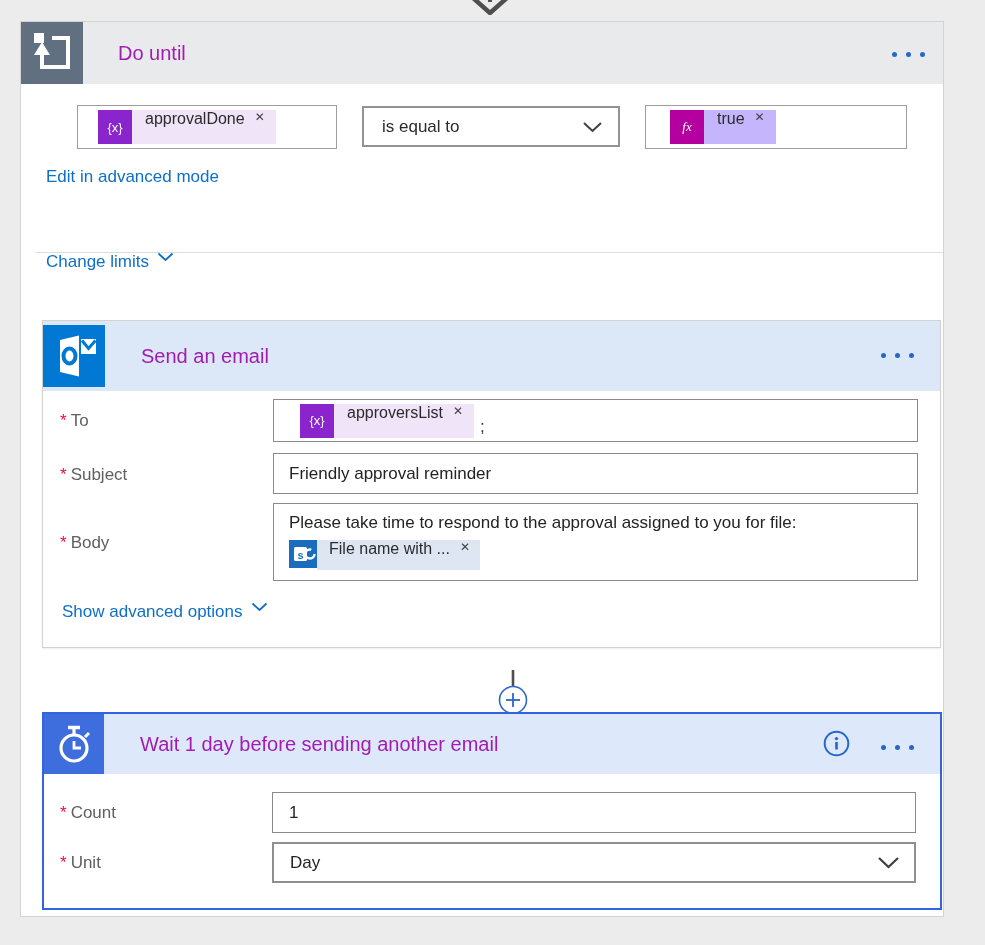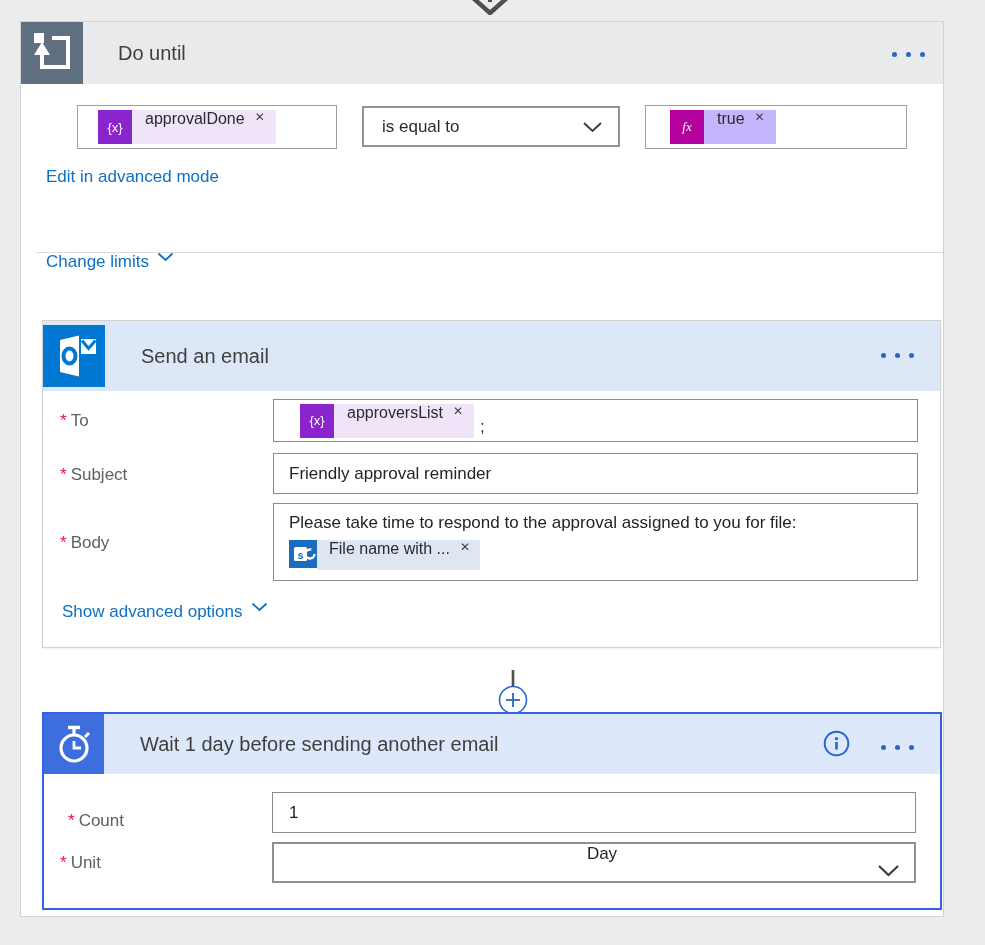--- a/index.html
+++ b/index.html
@@ -10,21 +10,21 @@
   
   .top-arrow { position:absolute; left:464px; top:-7px; }
 
   
   .scope-card { position:absolute; left:20px; top:21px; width:924px; height:896px;
                 background:#fff; border:1px solid #D3D3D3; }
   .hdr { display:flex; align-items:center; position:relative; }
   .scope-hdr { height:62px; background:#E9EAEC; }
   .scope-icon { width:62px; height:62px; background:#607081; flex:none;
                 display:flex; align-items:center; justify-content:center; }
-  .hdr-title { margin-left:35px; font-size:20px; color:#404040; }
+  .hdr-title { margin-left:35px; font-size:20px; color:#a21caf; }
   .dots { position:absolute; display:flex; gap:9px; cursor:pointer; padding:4px; }
   .dots i { width:5px; height:5px; border-radius:50%; background:#2767C8; display:block; }
 
   
   .cond-box { position:absolute; background:#fff; display:flex; align-items:center; }
   .cond-left  { left:56px;  top:83px; width:260px; height:44px; border:1px solid #9D9D9D; }
   .cond-op    { left:341px; top:84px; width:258px; height:41px; border:2px solid #939393;
                 font-size:17px; color:#2B2B2B; padding-left:18px; cursor:pointer; }
   .cond-right { left:624px; top:83px; width:262px; height:44px; border:1px solid #9D9D9D; }
 
@@ -72,25 +72,25 @@
 
   
   .connector { position:absolute; left:473px; top:648px; }
 
   
   .wait-card { position:absolute; left:21px; top:690px; width:900px; height:198px;
                background:#fff; border:2px solid #3363E0; }
   .wait-hdr { height:60px; background:#DEE8FB; }
   .wait-icon-bg { width:60px; height:60px; background:#3E6EDD; }
   .info-btn { position:absolute; right:90px; top:16px; cursor:pointer; }
-  .count-lbl { top:97px; left:16px;margin-left:8px; }
+  .count-lbl { top:89px; left:16px; }
   .unit-lbl  { top:139px; left:16px; }
   .inp-count { left:228px; top:78px;  width:644px; height:41px; line-height:39px; padding-left:16px; }
   .inp-unit  { left:228px; top:128px; width:644px; height:41px; border:2px solid #8F8F8F;
-               display:flex; align-items:center; padding-left:16px; cursor:pointer;flex-direction:column; }
+               display:flex; align-items:center; padding-left:16px; cursor:pointer; }
   .inp-unit .chev { margin-left:auto; margin-right:14px; }
   .cond-op .chev { margin-left:auto; margin-right:15px; }
 </style>
 </head>
 <body>
 
 <div class="page">
 
   <svg class="top-arrow" width="52" height="22" viewBox="0 0 52 22">
     <line x1="26" y1="0" x2="26" y2="9" stroke="#4F4F4F" stroke-width="4"></line>

